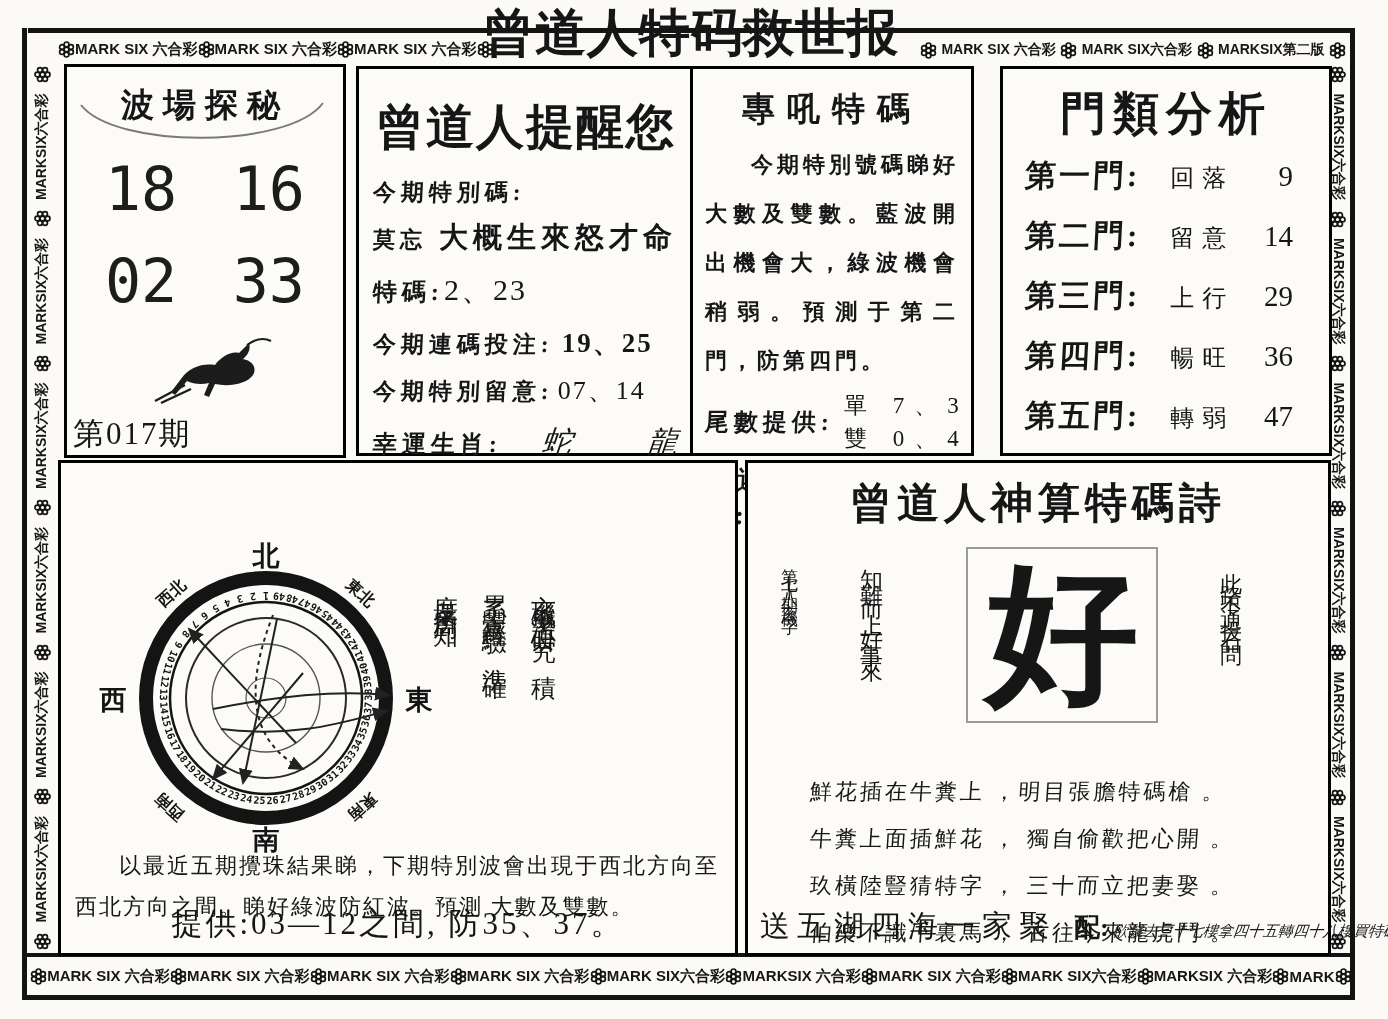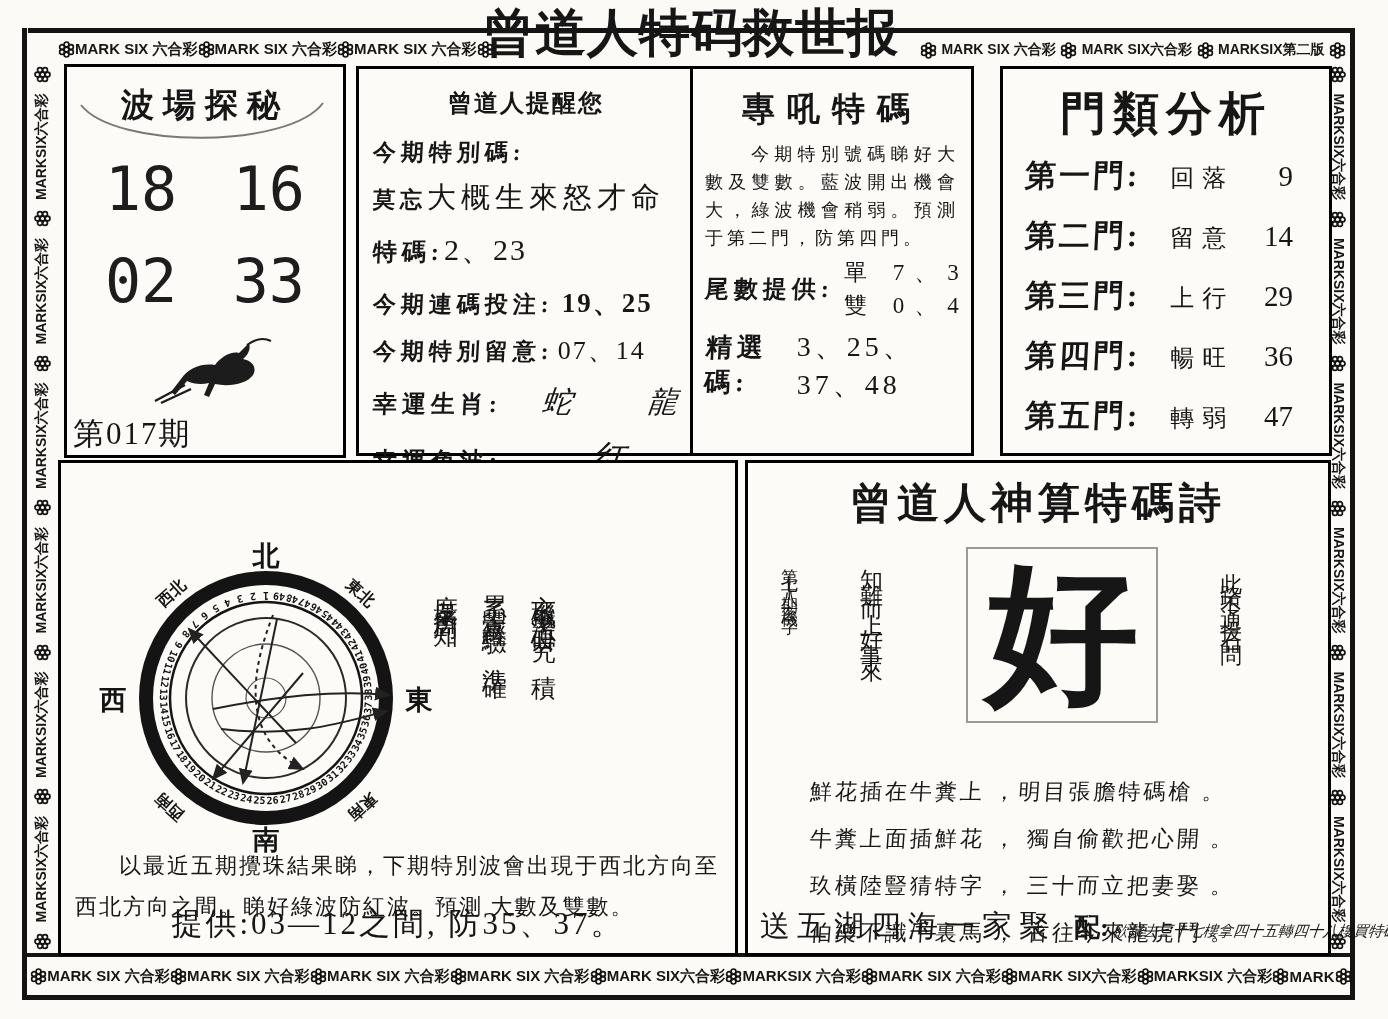--- a/index.html
+++ b/index.html
@@ -35,28 +35,28 @@
   .btitle{text-align:center;font-weight:700;}
   
   #b1-title{margin-top:16px;font-size:33px;letter-spacing:9px;position:relative;z-index:2;}
   #b1-arc{position:absolute;left:8px;top:26px;z-index:1;}
   .numrow{display:flex;justify-content:space-between;padding:0 38px;
       font-family:"DejaVu Sans Mono","Liberation Mono",monospace;font-size:60px;font-weight:400;color:#1d1d1d;}
   #b1-nums{margin-top:26px;display:flex;flex-direction:column;gap:22px;position:relative;z-index:2;}
   #horse{position:absolute;left:84px;top:268px;}
   #issue{position:absolute;left:6px;bottom:0px;font-size:31px;letter-spacing:2px;}
   
-  #box2 .btitle{margin-top:18px;font-size:24px;letter-spacing:2px;font-family:"Liberation Sans","DejaVu Sans",sans-serif;}
+  #box2 .btitle{margin-top:26px;font-size:48px;letter-spacing:2px;font-family:"Liberation Sans","DejaVu Sans",sans-serif;}
   .r2line{padding:0 14px;display:flex;align-items:baseline;white-space:nowrap;}
   .lab{font-weight:700;letter-spacing:5px;display:inline-block;transform:skewX(-3deg);}
   .val{font-weight:400;letter-spacing:2px;}
   .hand{font-style:italic;transform:skewX(-6deg);display:inline-block;}
   
   #box3 .btitle{margin-top:18px;font-size:33px;letter-spacing:12px;}
-  #b3-par{margin:8px 12px 0 12px;font-size:18px;line-height:28px;letter-spacing:4px;text-indent:46px;text-align:justify;}
+  #b3-par{margin:8px 12px 0 12px;font-size:22px;line-height:49px;letter-spacing:4px;text-indent:46px;text-align:justify;font-weight:bold;}
   #b3-tail{display:flex;align-items:center;margin:4px 0 0 12px;}
   #b3-sel{display:flex;align-items:baseline;margin:6px 0 0 12px;}
   .tailcol div{font-size:23px;letter-spacing:10px;line-height:33px;}
   
   #box4 .btitle{margin-top:14px;font-size:46px;letter-spacing:7px;}
   .m-row{display:flex;align-items:baseline;margin:0 22px;height:60px;}
   .m-lab{font-size:31px;font-weight:700;letter-spacing:3px;transform:skewX(-3deg);}
   .m-word{font-size:24px;margin-left:30px;letter-spacing:8px;}
   .m-val{font-size:29px;margin-left:auto;padding-right:14px;}
   
@@ -590,21 +590,21 @@
     <div id="issue">第017期</div>
   </div>
 
   <div id="box2" class="box">
     <div class="btitle">曾道人提醒您</div>
     <div class="r2line" style="margin-top:18px;">
         <span class="lab" style="font-size:23px;">今期特別碼:</span>
       </div>
     <div class="r2line" style="margin-top:10px;">
       <span class="lab" style="font-size:22px;">莫忘</span>
-      <span class="val" style="font-size:29px;font-weight:400;margin-left:0;letter-spacing:5px;">大概生來怒才命</span>
+      <span class="val" style="font-size:29px;font-weight:700;margin-left:12px;letter-spacing:5px;">大概生來怒才命</span>
     </div>
     <div class="r2line" style="margin-top:12px;">
       <span class="lab" style="font-size:24px;">特碼:</span>
       <span class="val" style="font-size:30px;">2、23</span>
     </div>
     <div class="r2line" style="margin-top:14px;">
       <span class="lab" style="font-size:23px;">今期連碼投注:</span>
       <span class="val" style="font-size:27px;margin-left:8px;font-weight:bold;">19、25</span>
     </div>
     <div class="r2line" style="margin-top:12px;">

